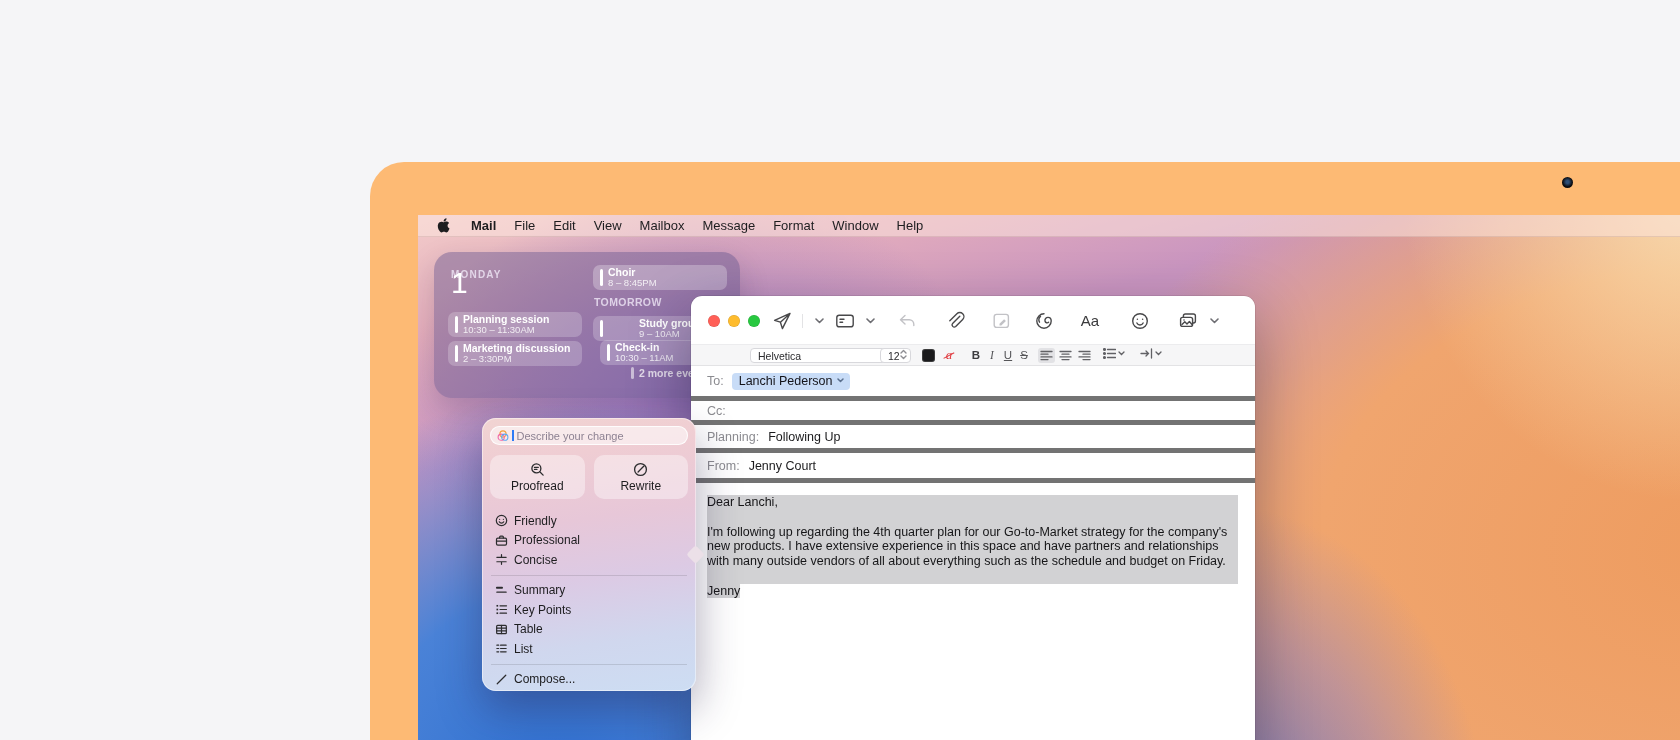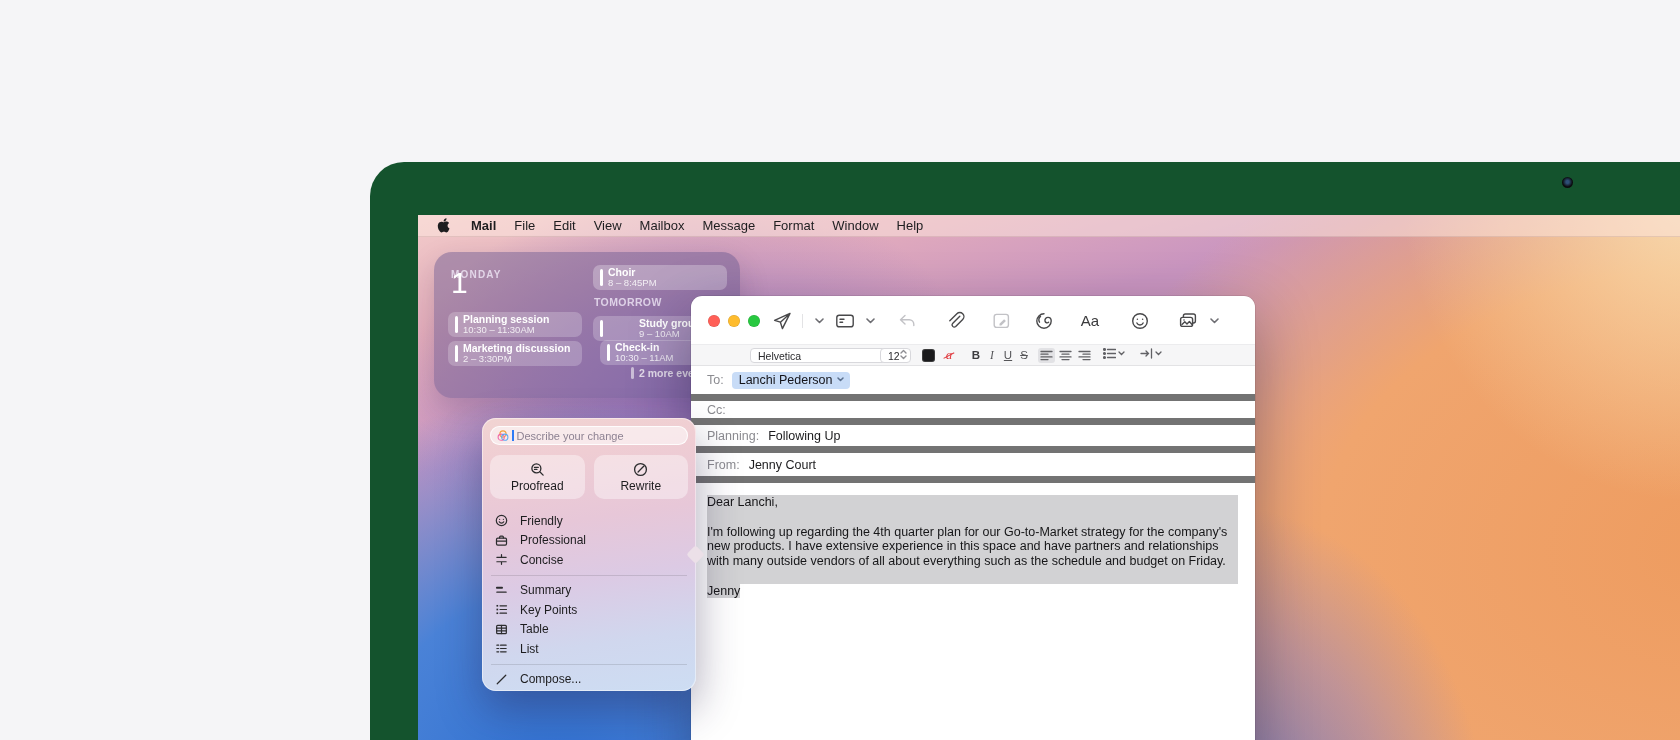--- a/index.html
+++ b/index.html
@@ -3,21 +3,21 @@
 <meta charset="utf-8">
 <style>
   * { margin:0; padding:0; box-sizing:border-box; }
   html,body { width:1680px; height:740px; overflow:hidden; }
   body { font-family:"Liberation Sans", sans-serif; background:#f5f5f7; }
 
   .stage { position:relative; width:1680px; height:740px; overflow:hidden; }
 
   
   .display { position:absolute; left:370px; top:162px; width:1310px; height:578px;
-             background:#14532d; border-radius:34px 0 0 0; }
+             background:#fdba74; border-radius:34px 0 0 0; }
   .camera { position:absolute; left:1192px; top:15px; width:11px; height:11px; border-radius:50%;
             background:radial-gradient(circle at 50% 45%, #2e4f77 0 18%, #0b0b0e 60%); }
   .screen { position:absolute; left:48px; top:53px; width:1262px; height:525px; overflow:hidden;
     background:
       radial-gradient(46% 120% at 11% 112%, #2d6fd1 0%, #4a82d7 34%, rgba(74,130,215,0) 65%),
       radial-gradient(30% 95% at 64% 122%, rgba(85,112,206,.85) 0%, rgba(122,122,211,.4) 45%, rgba(122,122,211,0) 70%),
       radial-gradient(42% 110% at 101% -6%, #f9dcae 0%, rgba(249,220,174,0) 55%),
       radial-gradient(70% 120% at 103% 64%, #ee9c60 0%, #f0a56e 45%, rgba(240,165,110,0) 75%),
       radial-gradient(34% 62% at 22% 36%, rgba(150,118,196,.85) 0%, rgba(150,118,196,0) 68%),
       linear-gradient(165deg, #f2cbca 0%, #e5aebc 14%, #c995c0 30%, #c998b8 45%, #e4a29e 60%, #ee9f6a 78%, #ec9a62 100%);
@@ -79,21 +79,21 @@
   .fb-i { font-family:"Liberation Serif", serif; font-style:italic; }
   .fb-u { text-decoration:underline; }
   .fb-s { text-decoration:line-through; }
   .alg { position:absolute; top:3px; width:17px; height:15px; border-radius:3px;
          display:flex; align-items:center; justify-content:center; }
   .alg.sel { background:#e2e2e5; }
   .alg svg, .lsti svg, .indi svg { fill:none; stroke:#616165; stroke-width:1.3; stroke-linecap:round; }
   .lsti, .indi { position:absolute; top:3px; display:flex; align-items:center; gap:2px; }
 
   
-  .frow { position:relative; border-bottom:7px solid #737373; display:flex; align-items:center; padding-left:16px; }
+  .frow { position:relative; border-bottom:5px solid #737373; display:flex; align-items:center; padding-left:16px; }
   .flabel { font-size:12.5px; color:#8b8b90; }
   .fvalue { font-size:12.5px; color:#1b1b1d; }
   .token { margin-left:8px; background:#c8dcf7; border-radius:4px; padding:1px 6px 2px 7px;
            font-size:12.5px; color:#14141a; display:flex; align-items:center; gap:4px; }
   .token svg { width:7px; height:5px; stroke:#5b708e; stroke-width:1.5; fill:none; stroke-linecap:round; stroke-linejoin:round; }
 
   
   .mbody { padding:12px 16px 0 16px; font-size:12.5px; line-height:14.8px; color:#161618; }
   .sel-block { background:#d2d2d4; width:531px; }
   .sel-inline { background:#d2d2d4; }
@@ -111,21 +111,21 @@
               display:flex; align-items:center; padding:0 7px; gap:3px; }
   .wt-input .caret { width:1.5px; height:11px; background:#2e7bf6; }
   .wt-input .ph { font-size:11px; color:#8d8292; }
   .rosette { width:12px; height:12px; }
   .wt-btns { display:flex; gap:9px; margin-top:10px; }
   .wt-btn { flex:1; height:44px; border-radius:10px; background:rgba(255,255,255,.40);
             display:flex; flex-direction:column; align-items:center; justify-content:center; gap:2px; }
   .wt-btn svg { width:15px; height:15px; fill:none; stroke:#2c2c2e; stroke-width:1.4; stroke-linecap:round; stroke-linejoin:round; }
   .wt-btn span { font-size:12px; color:#1d1d1f; }
   .wt-list { margin-top:12px; }
-  .wt-item { height:19.5px; display:flex; align-items:center; gap:12px; padding-left:5px; }
+  .wt-item { height:19.5px; display:flex; align-items:center; gap:6px; padding-left:5px; }
   .wt-item svg { width:13px; height:13px; fill:none; stroke:#2c2c2e; stroke-width:1.3; stroke-linecap:round; stroke-linejoin:round; flex:none; }
   .wt-item span { font-size:12px; color:#1d1d1f; }
   .wt-div { height:1px; background:rgba(60,60,70,.16); margin:5px 1px; }
 </style>
 </head>
 <body>
 
 <div class="stage">
   <div class="display">
     <div class="camera"></div>

